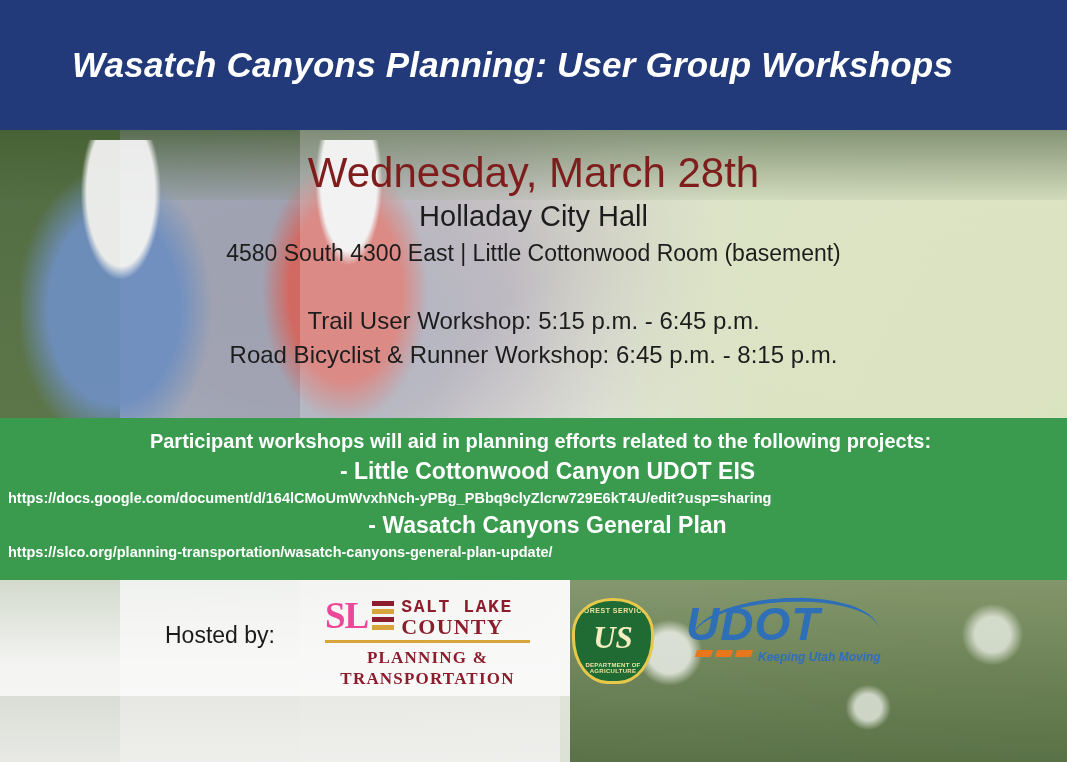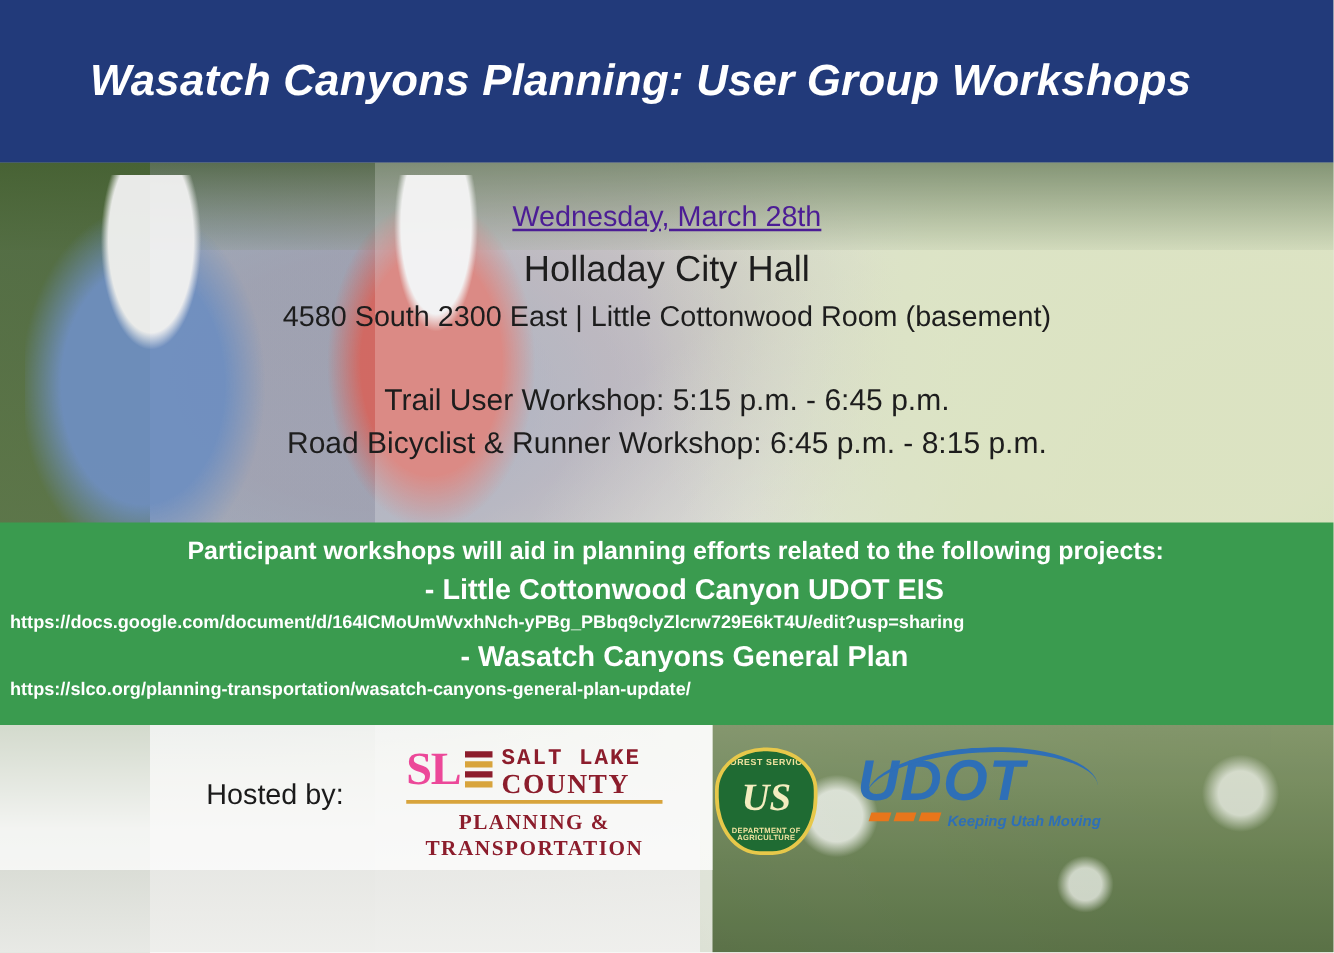--- a/index.html
+++ b/index.html
@@ -87,24 +87,23 @@
   }
 
   
   .details {
     position: absolute;
     left: 0; top: 150px; width: 1067px;
     text-align: center;
     color: #1b1b1b;
   }
   .details .line-date {
-    font-size: 23px;
+    font-size: 42px;
     line-height: 46px;
-    color: #4c1d95;
-    text-decoration: underline;
+    color: #7f1d1d;
   }
   .details .line-venue {
     font-size: 29px;
     line-height: 40px;
     color: #1d1d1d;
   }
   .details .line-address {
     font-size: 23px;
     line-height: 34px;
     color: #1d1d1d;
@@ -307,21 +306,21 @@
   <div class="bg-white-wash"></div>
   <div class="bg-road"></div>
 
   <div class="header">
     <div class="header-title">Wasatch Canyons Planning: User Group Workshops</div>
   </div>
 
   <div class="details">
     <div class="line-date">Wednesday, March 28th</div>
     <div class="line-venue">Holladay City Hall</div>
-    <div class="line-address">4580 South 2300 East | Little Cottonwood Room (basement)</div>
+    <div class="line-address">4580 South 4300 East | Little Cottonwood Room (basement)</div>
     <div class="gap"></div>
     <div class="line-session">Trail User Workshop: 5:15 p.m. - 6:45 p.m.</div>
     <div class="line-session">Road Bicyclist &amp; Runner Workshop: 6:45 p.m. - 8:15 p.m.</div>
   </div>
 
   <div class="green-band">
     <div class="band-heading">Participant workshops will aid in planning efforts related to the following projects:</div>
     <div class="band-project">- Little Cottonwood Canyon UDOT EIS</div>
     <div class="band-url">https://docs.google.com/document/d/164lCMoUmWvxhNch-yPBg_PBbq9clyZlcrw729E6kT4U/edit?usp=sharing</div>
     <div class="band-project">- Wasatch Canyons General Plan</div>

